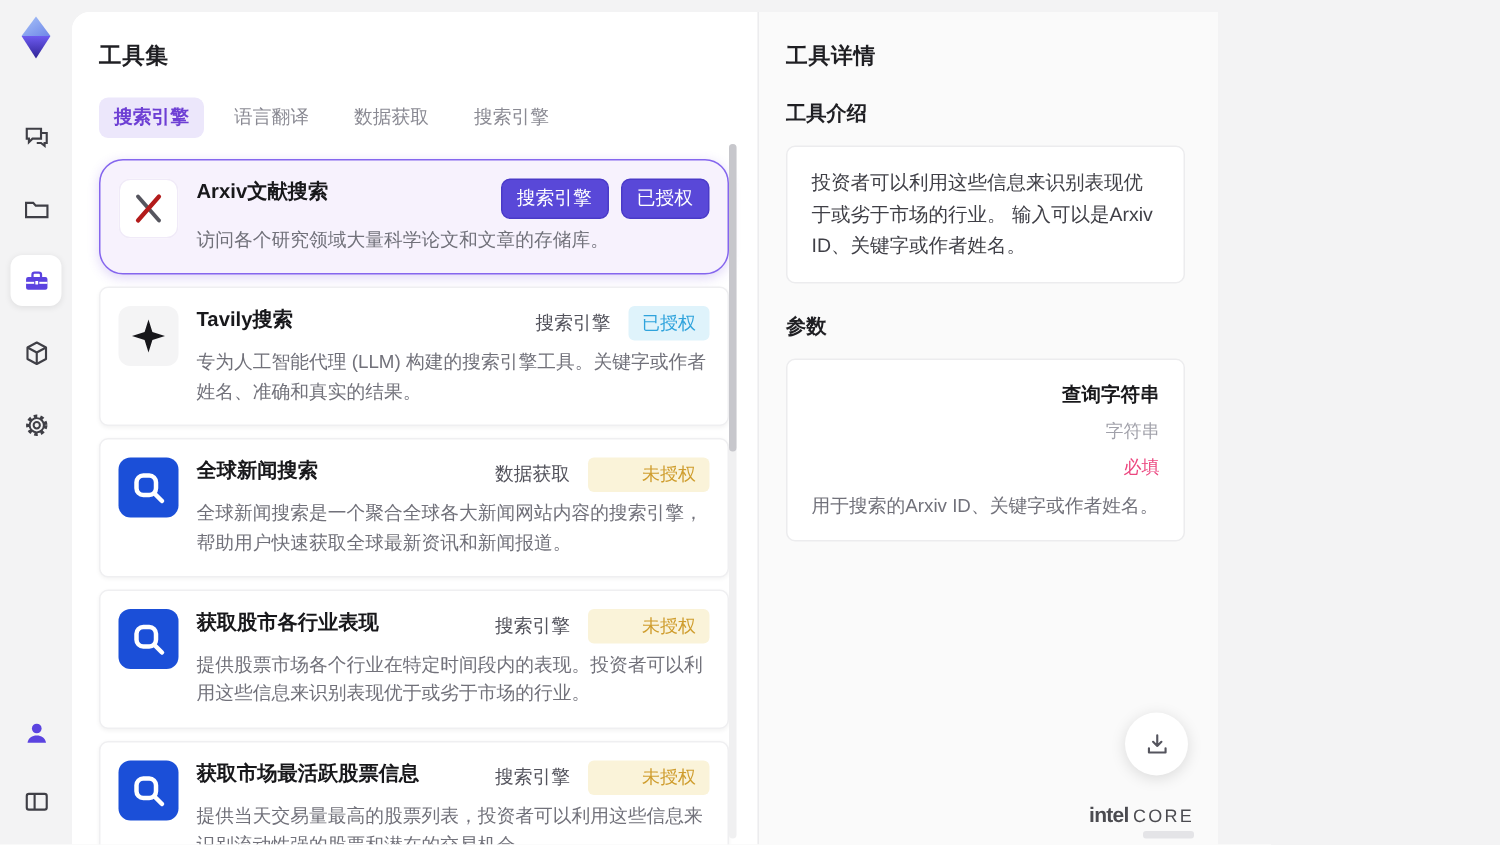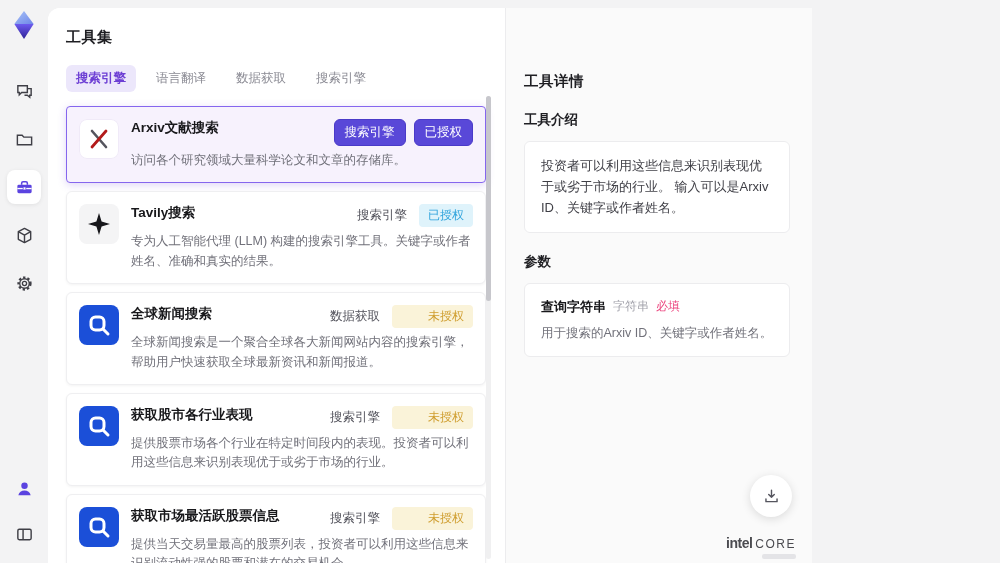--- a/index.html
+++ b/index.html
@@ -39,21 +39,21 @@
   .tab.active { background:#ece7fb; color:#6d3fd4; font-weight:bold; }
   .tool-list { margin-top:14px; width:420px; display:flex; flex-direction:column; gap:8px; }
 
   .card {
     display:flex; gap:12px; padding:12px; background:#fff;
     border:1px solid #efeff1; border-radius:6px;
     box-shadow:0 1px 3px rgba(0,0,0,.05); cursor:pointer;
   }
   .card.selected {
     border:1.5px solid #8566ee; background:#f7f2fd;
-    box-shadow:0 2px 8px rgba(110,70,220,.22); border-radius:4px;
+    box-shadow:0 2px 8px rgba(110,70,220,.22); border-radius:16px;
   }
   .card-icon {
     width:40px; height:40px; flex:0 0 40px; border-radius:8px;
     display:flex; align-items:center; justify-content:center;
   }
   .icon-white { background:#ffffff; box-shadow:0 0 0 1px #f0eaf8 inset; }
   .icon-gray  { background:#f4f4f5; }
   .icon-blue  { background:#1b4fd8; }
   .card-body { flex:1; min-width:0; }
   .card-top { display:flex; align-items:flex-start; }
@@ -74,31 +74,31 @@
     position:absolute; right:14px; top:88px; bottom:4px; width:5px;
     background:#f0f0f1; border-radius:3px;
   }
   .list-scroll-thumb { width:5px; height:205px; background:#c7c7cc; border-radius:3px; }
 
   
   .detail-pane {
     flex:1; background:#fafafa; border-left:1px solid #ececee;
     padding:20px 22px 0 18px; position:relative;
   }
-  .detail-title { font-size:14.5px; font-weight:bold; letter-spacing:.5px;margin-top:44px; }
+  .detail-title { font-size:14.5px; font-weight:bold; letter-spacing:.5px; }
   .section-label { font-size:13.5px; font-weight:bold; margin-top:20px; }
   .intro-box {
     margin-top:12px; background:#fff; border:1px solid #ececee; border-radius:6px;
     padding:14px 16px; font-size:13px; color:#3f3f46; line-height:1.6;
   }
   .param-box {
     margin-top:12px; background:#fff; border:1px solid #ececee; border-radius:6px;
     padding:14px 16px;
   }
-  .param-head { display:flex; align-items:flex-start; gap:7px; }
+  .param-head { display:flex; align-items:flex-end; gap:7px;flex-direction:column; }
   .param-name { font-size:13px; font-weight:bold; color:#18181b; }
   .param-type { font-size:12px; color:#a1a1aa; }
   .param-required { font-size:12px; color:#ec4880; }
   .param-desc { font-size:12.5px; color:#71717a; margin-top:9px; }
 
   .fab {
     position:absolute; right:20px; bottom:46px; width:42px; height:42px;
     border-radius:50%; background:#fff; box-shadow:0 2px 10px rgba(0,0,0,.13);
     display:flex; align-items:center; justify-content:center; cursor:pointer;
   }

